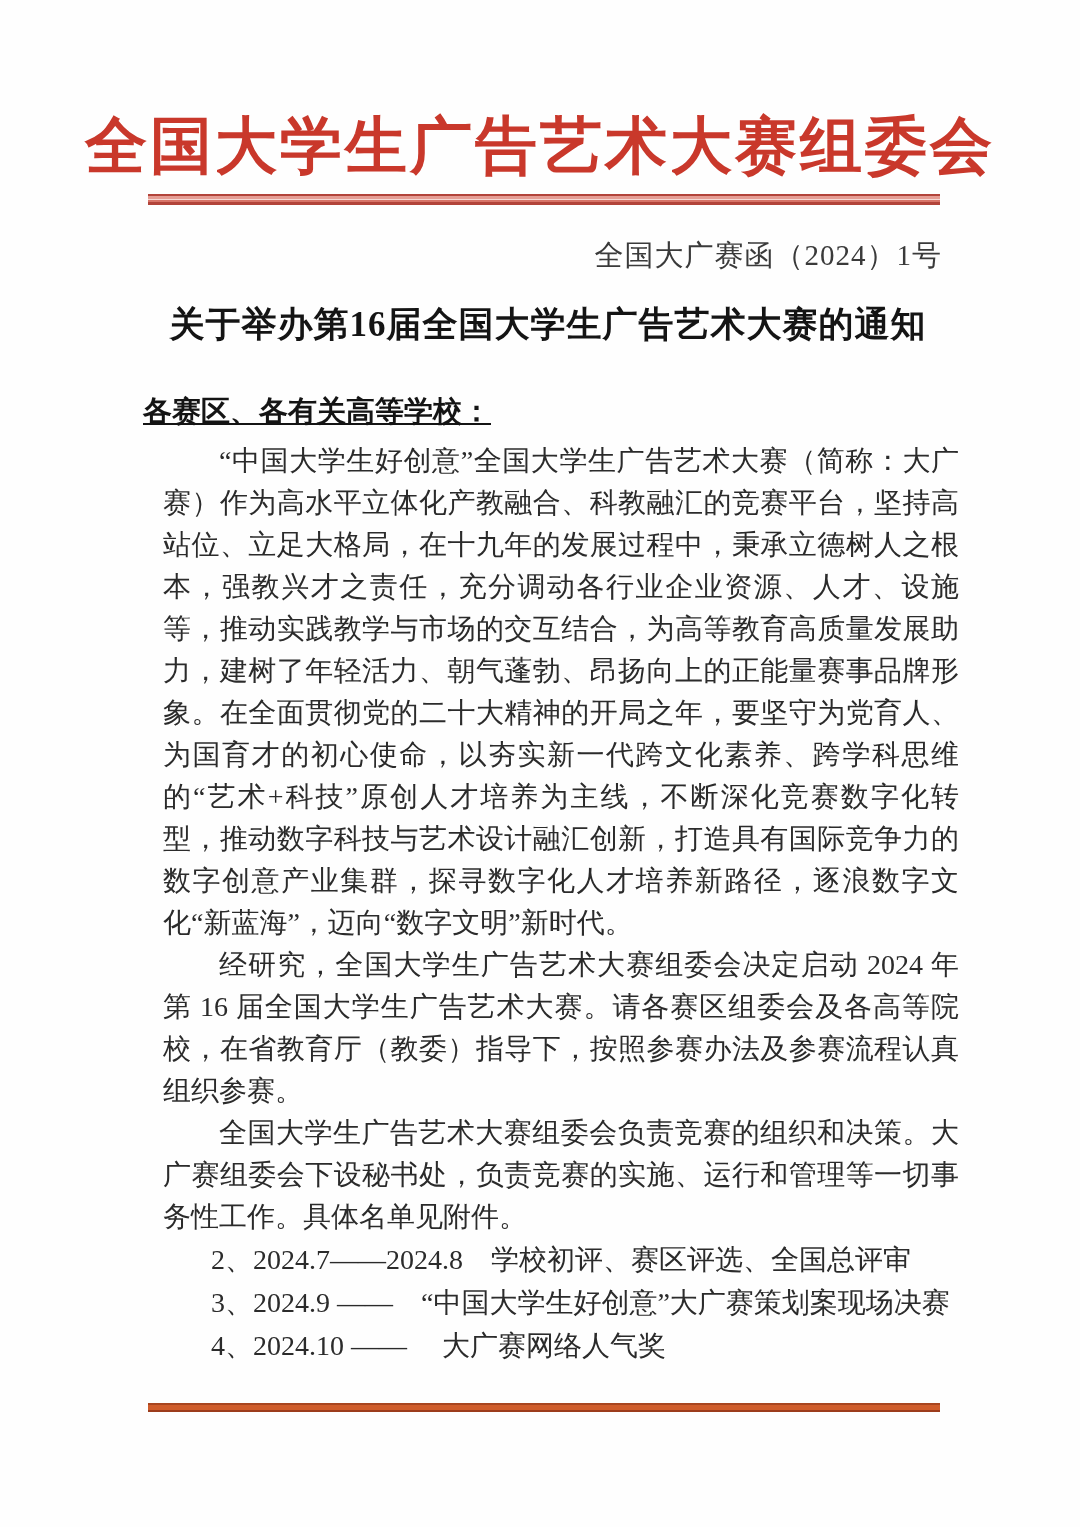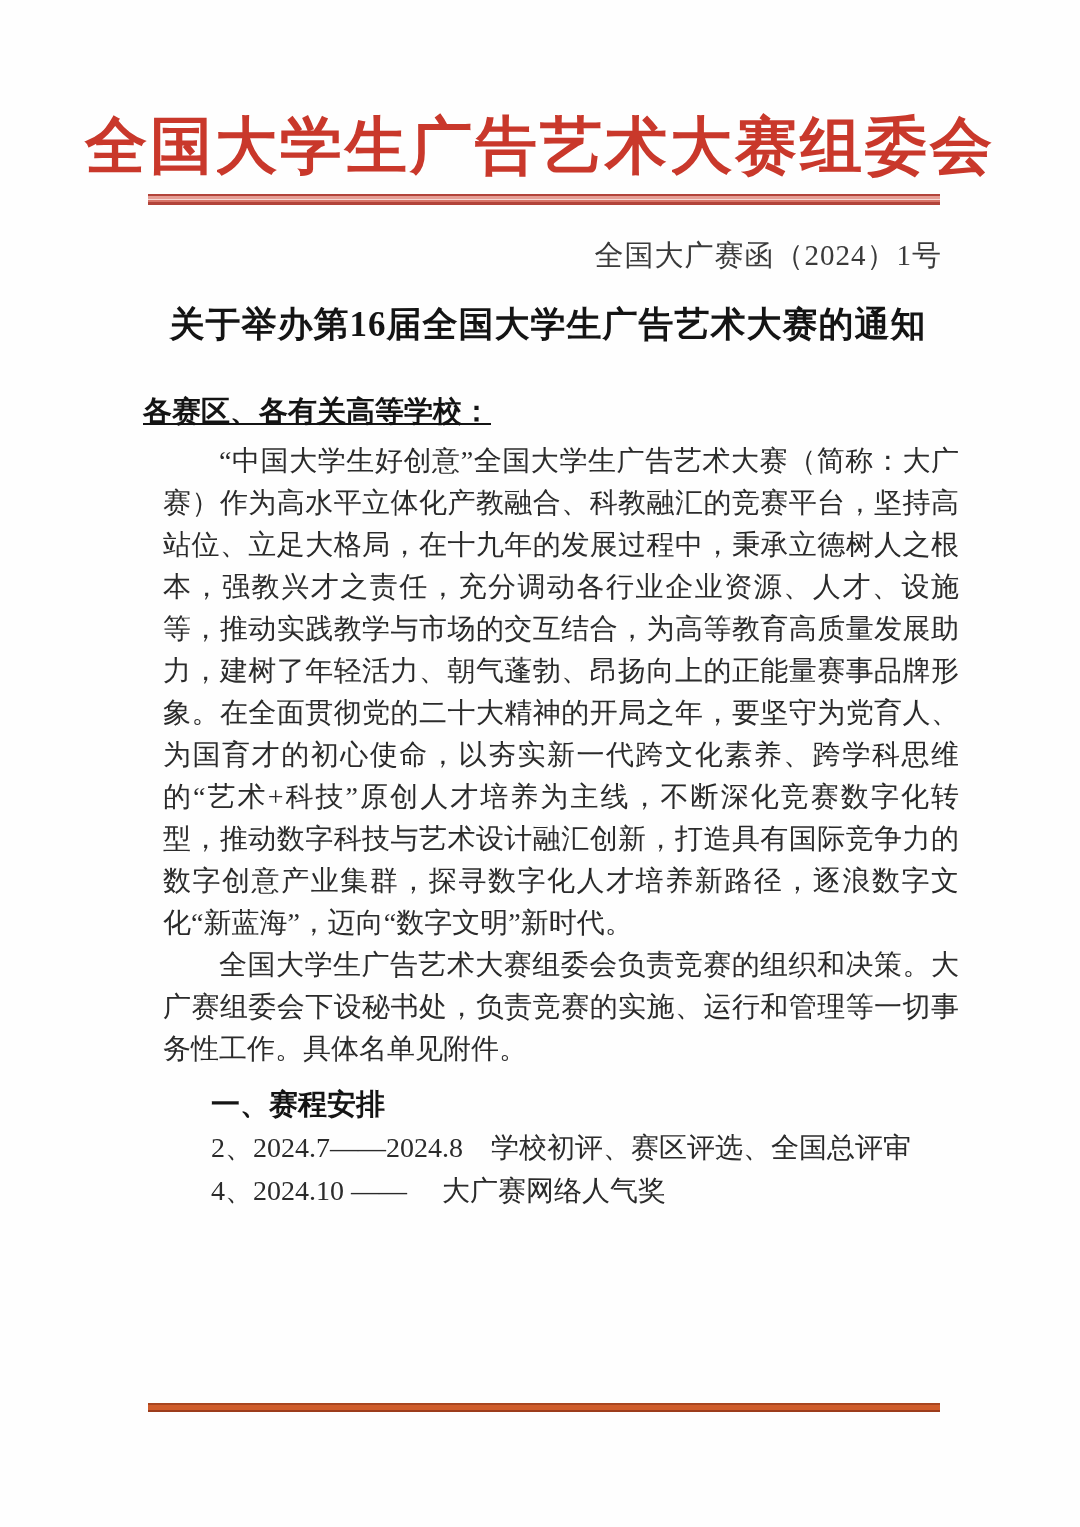--- a/index.html
+++ b/index.html
@@ -124,25 +124,26 @@
   <div class="rule-top"></div>
 
   <div class="doc-number">全国大广赛函（2024）1号</div>
 
   <div class="notice-title">关于举办第16届全国大学生广告艺术大赛的通知</div>
 
   <div class="salutation">各赛区、各有关高等学校：</div>
 
   <div class="body-text">
     <p>“中国大学生好创意”全国大学生广告艺术大赛（简称：大广赛）作为高水平立体化产教融合、科教融汇的竞赛平台，坚持高站位、立足大格局，在十九年的发展过程中，秉承立德树人之根本，强教兴才之责任，充分调动各行业企业资源、人才、设施等，推动实践教学与市场的交互结合，为高等教育高质量发展助力，建树了年轻活力、朝气蓬勃、昂扬向上的正能量赛事品牌形象。在全面贯彻党的二十大精神的开局之年，要坚守为党育人、为国育才的初心使命，以夯实新一代跨文化素养、跨学科思维的“艺术+科技”原创人才培养为主线，不断深化竞赛数字化转型，推动数字科技与艺术设计融汇创新，打造具有国际竞争力的数字创意产业集群，探寻数字化人才培养新路径，逐浪数字文化“新蓝海”，迈向“数字文明”新时代。</p>
+    <p>经研究，全国大学生广告艺术大赛组委会决定启动 2024 年第 16 届全国大学生广告艺术大赛。请各赛区组委会及各高等院校，在省教育厅（教委）指导下，按照参赛办法及参赛流程认真组织参赛。</p>
     <p>全国大学生广告艺术大赛组委会负责竞赛的组织和决策。大广赛组委会下设秘书处，负责竞赛的实施、运行和管理等一切事务性工作。具体名单见附件。</p>
 
-    <div class="section-heading">一、赛程安排</div>
 
     <ul class="schedule-list">
       <li>2、2024.7——2024.8　学校初评、赛区评选、全国总评审</li>
+      <li>3、2024.9 ——　“中国大学生好创意”大广赛策划案现场决赛</li>
       <li>4、2024.10 ——　 大广赛网络人气奖</li>
     </ul>
   </div>
 
   <div class="rule-bottom"></div>
 
 </div>
 
 </body></html>

